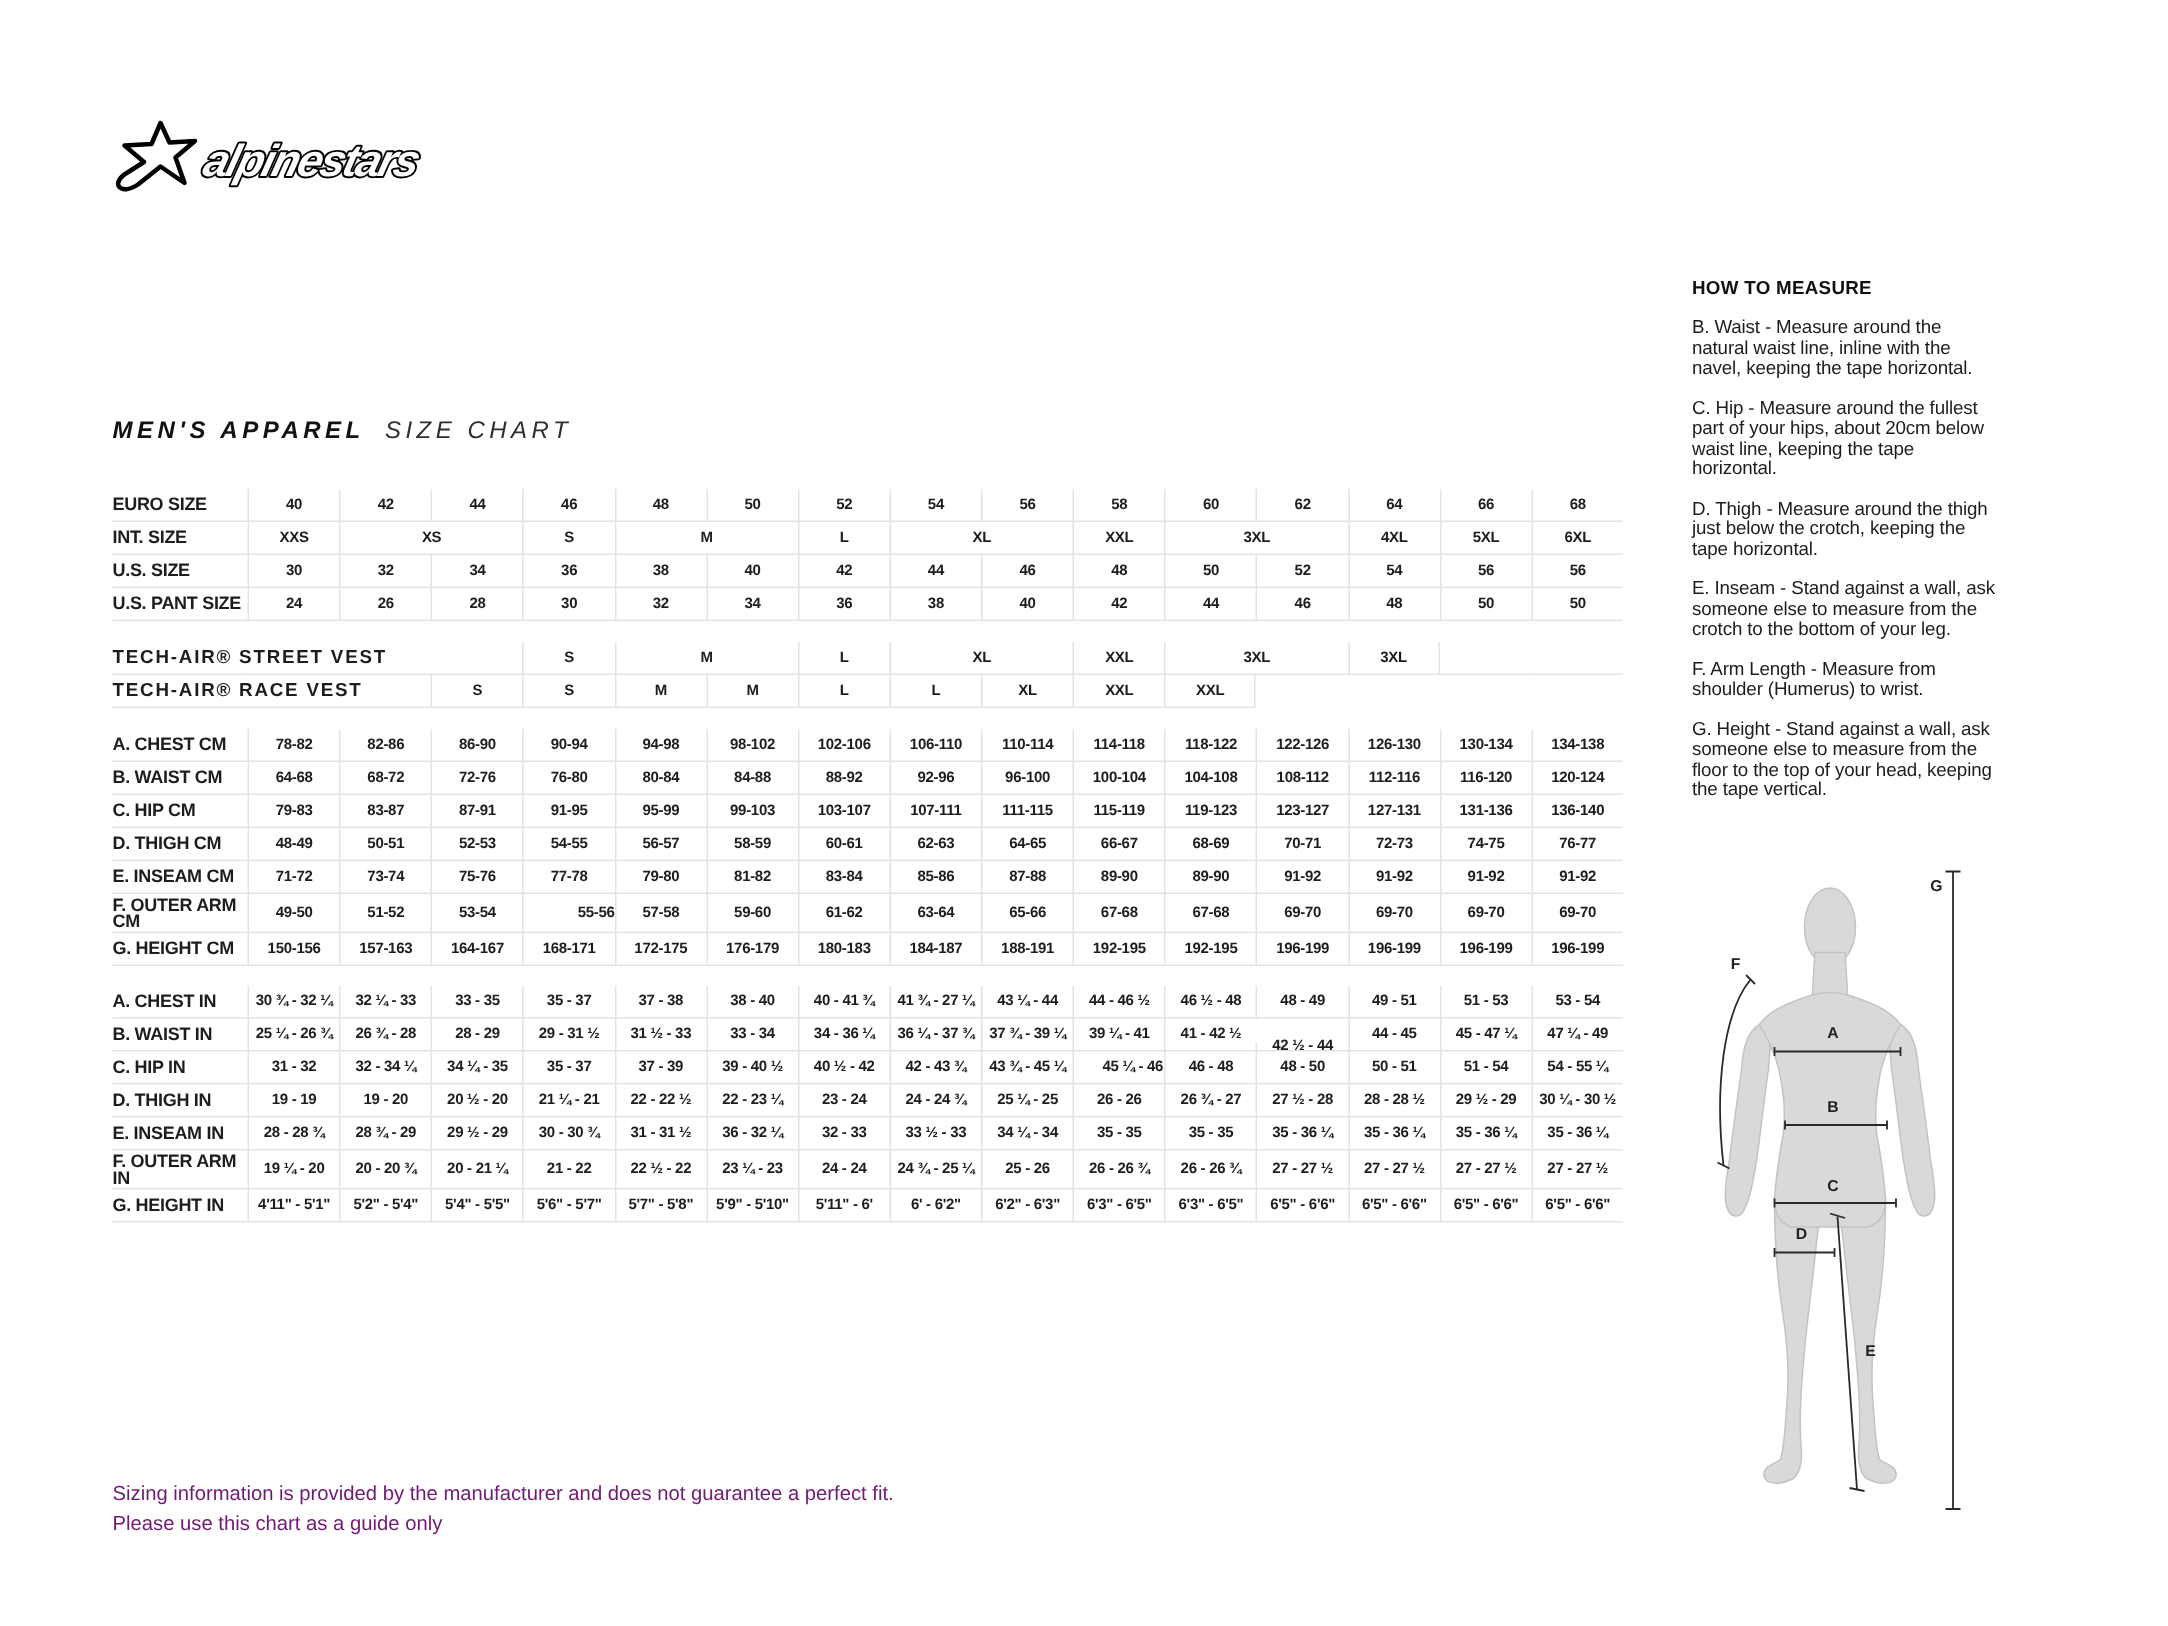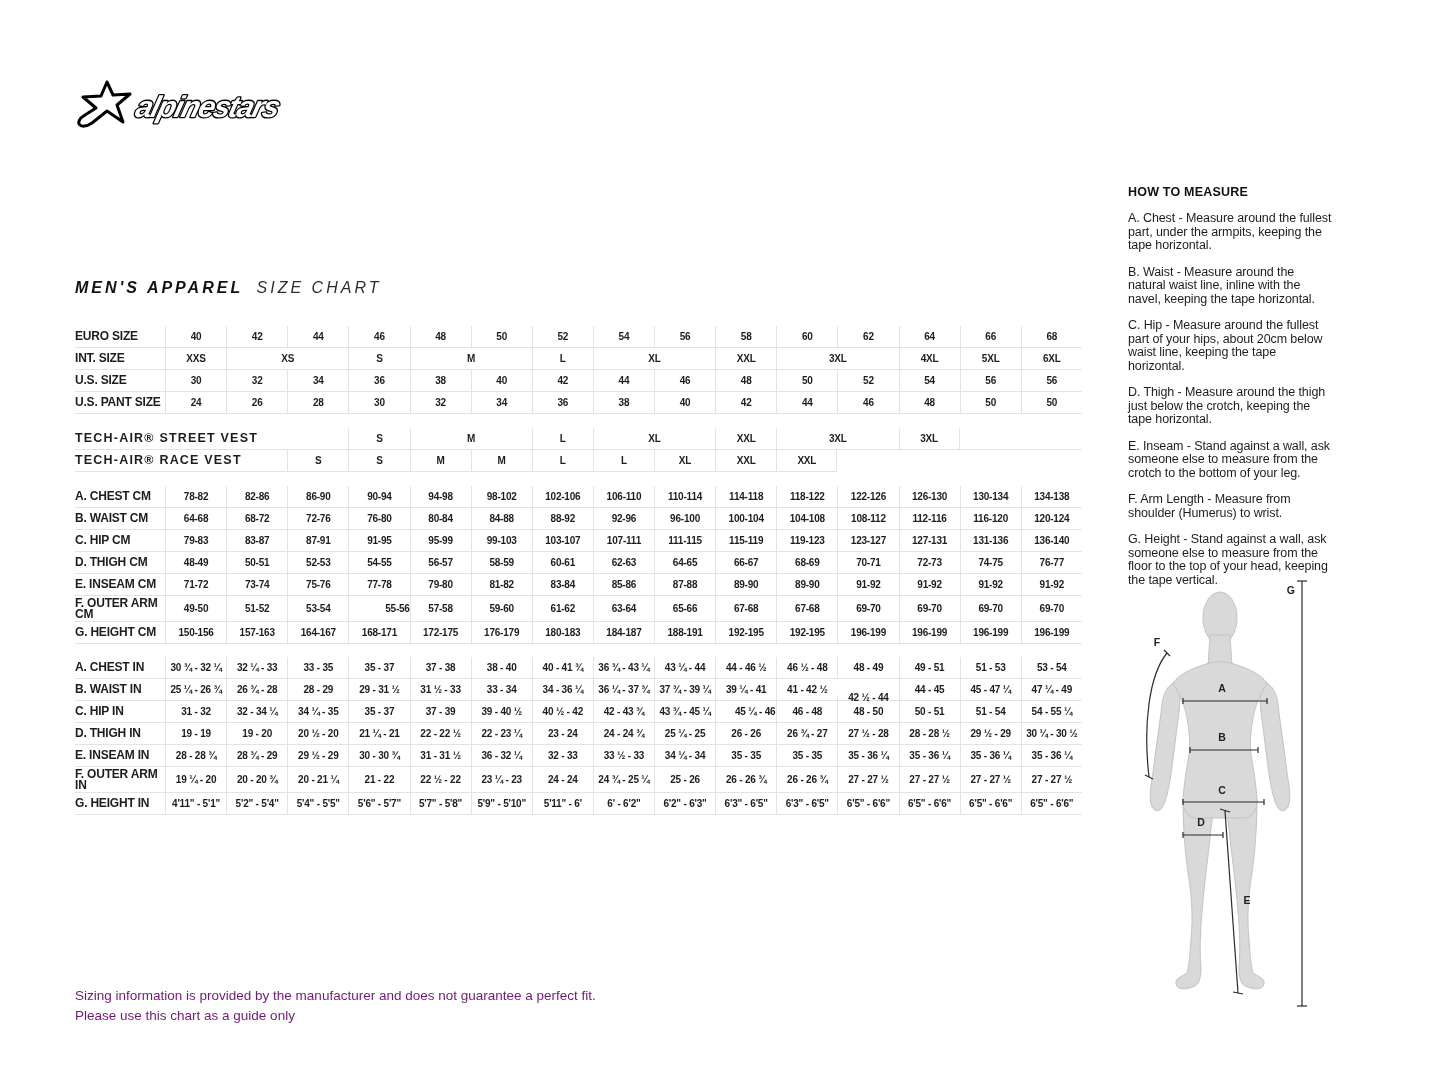--- a/index.html
+++ b/index.html
@@ -298,21 +298,21 @@
       <div class="sec" style="margin-top: 13px;">
         <div class="trow">
           <div class="tlabel">A. CHEST IN</div>
           <div class="tcell" style="width: 61.13px;">30 ¾ - 32 ¼</div>
           <div class="tcell" style="width: 61.13px;">32 ¼ - 33</div>
           <div class="tcell" style="width: 61.13px;">33 - 35</div>
           <div class="tcell" style="width: 61.13px;">35 - 37</div>
           <div class="tcell" style="width: 61.13px;">37 - 38</div>
           <div class="tcell" style="width: 61.13px;">38 - 40</div>
           <div class="tcell" style="width: 61.13px;">40 - 41 ¾</div>
-          <div class="tcell" style="width: 61.13px;">36 ¾ - 43 ¼</div>
+          <div class="tcell" style="width: 61.13px;">41 ¾ - 27 ¼</div>
           <div class="tcell" style="width: 61.13px;">43 ¼ - 44</div>
           <div class="tcell" style="width: 61.13px;">44 - 46 ½</div>
           <div class="tcell" style="width: 61.13px;">46 ½ - 48</div>
           <div class="tcell" style="width: 61.13px;">48 - 49</div>
           <div class="tcell" style="width: 61.13px;">49 - 51</div>
           <div class="tcell" style="width: 61.13px;">51 - 53</div>
           <div class="tcell" style="width: 61.13px;">53 - 54</div>
         </div>
         <div class="trow">
           <div class="tlabel">B. WAIST IN</div>
@@ -420,21 +420,20 @@
           <div class="tcell" style="width: 61.13px;">6'5" - 6'6"</div>
           <div class="tcell" style="width: 61.13px;">6'5" - 6'6"</div>
           <div class="tcell" style="width: 61.13px;">6'5" - 6'6"</div>
           <div class="tcell" style="width: 61.13px;">6'5" - 6'6"</div>
         </div>
       </div>
     </div>
 
   <div class="measure">
     <h3>HOW TO MEASURE</h3>
-    <p>A. Chest - Measure around the fullest part, under the armpits, keeping the tape horizontal.</p>
     <p>B. Waist - Measure around the natural waist line, inline with the navel, keeping the tape horizontal.</p>
     <p>C. Hip - Measure around the fullest part of your hips, about 20cm below waist line, keeping the tape horizontal.</p>
     <p>D. Thigh - Measure around the thigh just below the crotch, keeping the tape horizontal.</p>
     <p>E. Inseam - Stand against a wall, ask someone else to measure from the crotch to the bottom of your leg.</p>
     <p>F. Arm Length - Measure from shoulder (Humerus) to wrist.</p>
     <p>G. Height - Stand against a wall, ask someone else to measure from the floor to the top of your head, keeping the tape vertical.</p>
   </div>
 
   <div class="figure">
     <svg width="175" height="440" viewBox="0 0 175 440">

